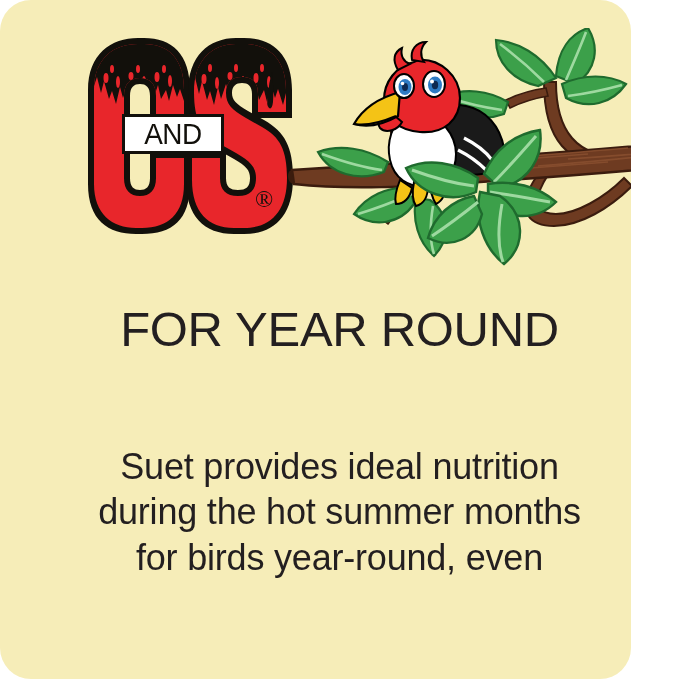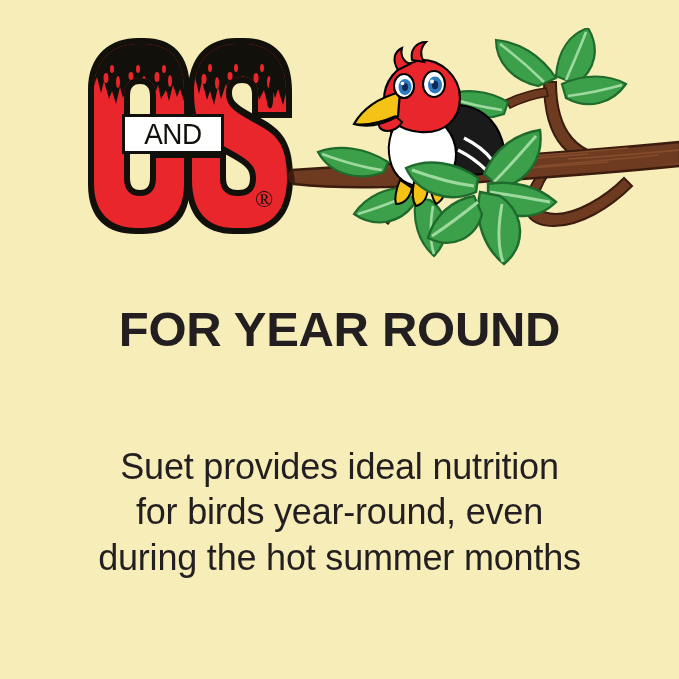--- a/index.html
+++ b/index.html
@@ -7,24 +7,25 @@
     padding: 0;
   }
   body {
     width: 679px;
     height: 679px;
     overflow: hidden;
     font-family: "Liberation Sans", sans-serif;
   }
   #poster {
     position: relative;
-    width: 679px;
+    width: 631px;
     height: 679px;
     background: #F6EDB8;
     overflow: hidden;
+    border-radius: 31px;
   }
 
   
   #logo-area {
     position: absolute;
     left: 84px;
     top: 38px;
     width: 210px;
     height: 196px;
   }
@@ -64,21 +65,21 @@
 
   
   #headline {
     position: absolute;
     left: 0;
     top: 302px;
     width: 679px;
     text-align: center;
     color: #231F20;
     font-family: "Liberation Sans", sans-serif;
-    font-weight: bold;
+    font-weight: normal;
     font-size: 49px;
     line-height: 1.13;
     letter-spacing: -0.3px;
   }
   #headline .hl-line { display: block; white-space: nowrap; }
 
   
   #bodycopy {
     position: absolute;
     left: 0;
@@ -357,17 +358,17 @@
       </g>
     </svg>
   </div>
 
   <div id="headline">
     <span class="hl-line">FOR YEAR ROUND</span>
   </div>
 
   <div id="bodycopy">
     <span class="bc-line">Suet provides ideal nutrition</span>
+    <span class="bc-line">during the hot summer months</span>
     <span class="bc-line">for birds year-round, even</span>
-    <span class="bc-line">during the hot summer months</span>
   </div>
 
 </div>
 
 </body></html>

